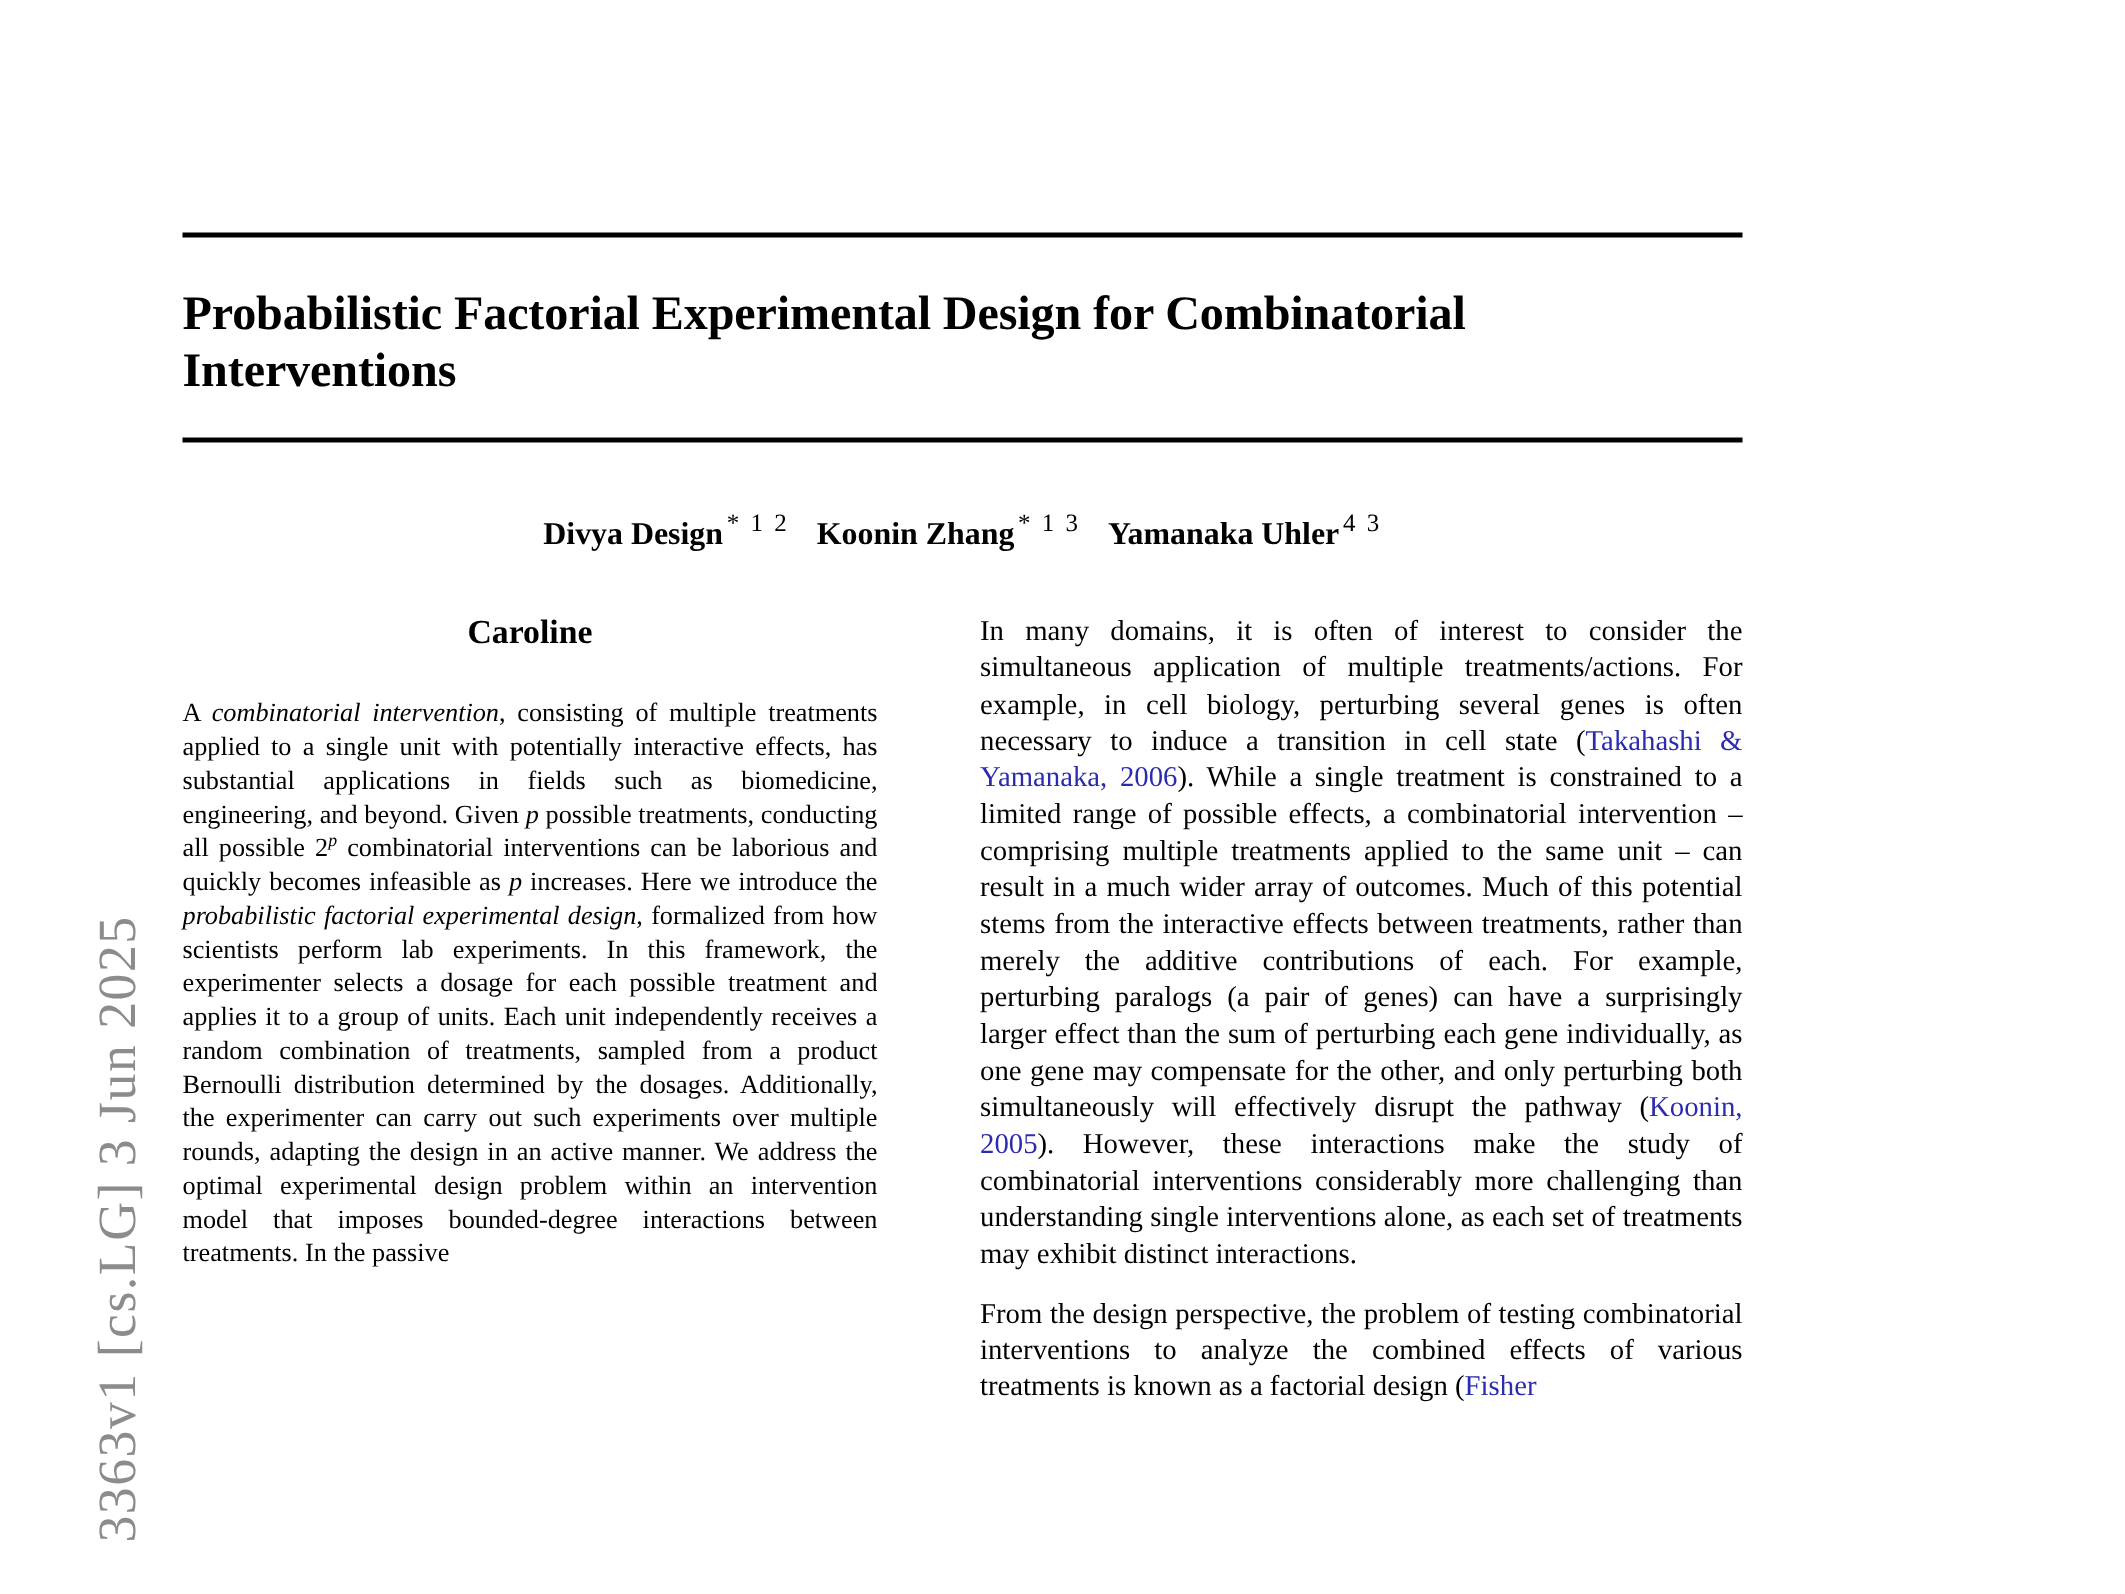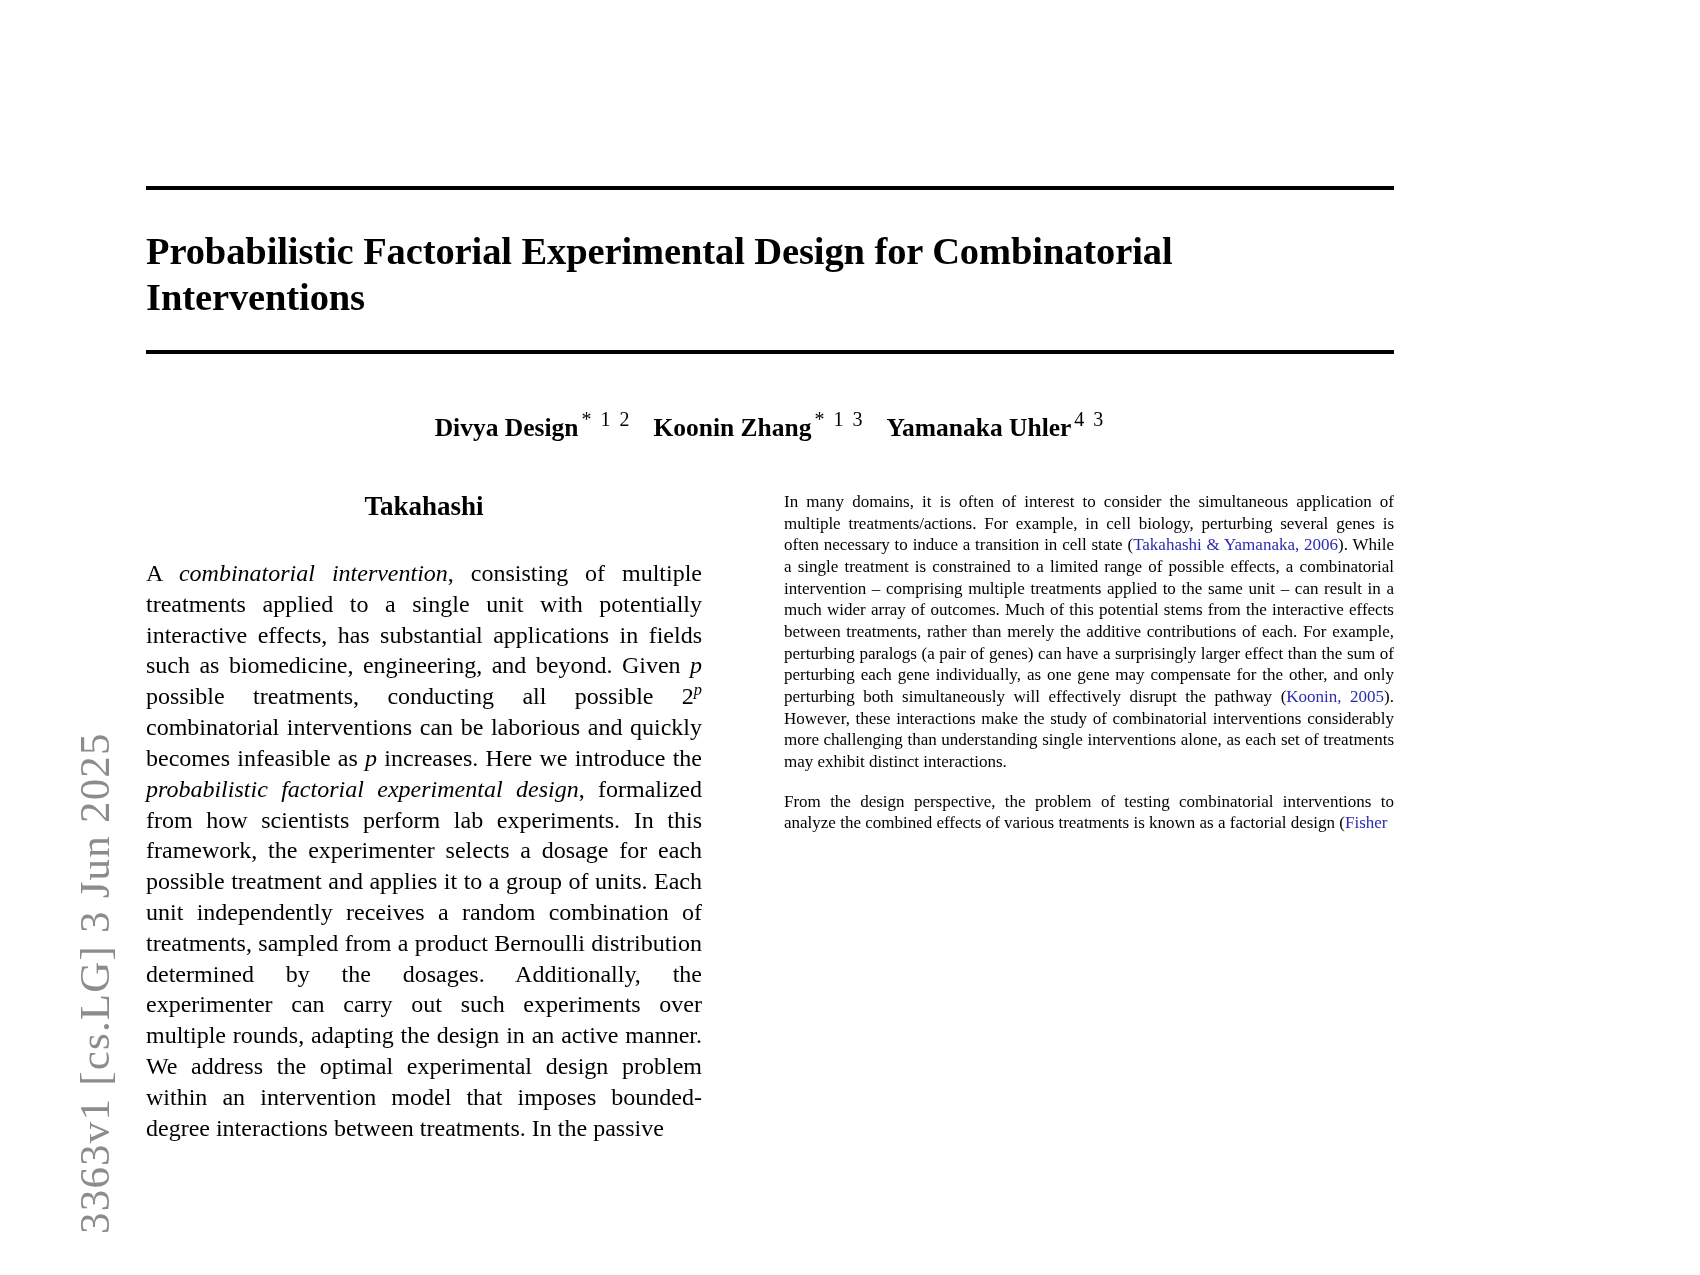--- a/index.html
+++ b/index.html
@@ -108,31 +108,31 @@
     margin: 0 0 36px 0;
   }
   .heading-left {
     text-align: left;
     font-size: 27px;
     font-weight: bold;
     margin: 0 0 22px 0;
   }
 
   .body-text {
-    font-size: 17px;
+    font-size: 23px;
     line-height: 1.275;
     text-align: justify;
     text-justify: inter-word;
     hyphens: manual;
     margin: 0;
   }
   .body-text + .body-text { margin-top: 18px; }
 
   #abstract-body {
-    font-size: 24px;
+    font-size: 21px;
     line-height: 1.285;
   }
 
   i, .it { font-style: italic; }
   .mathvar {
     font-style: italic;
     font-family: "Liberation Serif", "DejaVu Serif", serif;
   }
   sup.pw {
     font-style: italic;
@@ -164,21 +164,21 @@
 
     <div class="rule"></div>
 
     <div id="authors">
       <span class="author"><span class="author-name">Divya Design</span><span class="author-marks">* 1 2</span></span><span class="author"><span class="author-name">Koonin Zhang</span><span class="author-marks">* 1 3</span></span><span class="author"><span class="author-name">Yamanaka Uhler</span><span class="author-marks">4 3</span></span>
     </div>
 
     <div id="columns">
 
       <div id="col-left">
-        <div class="heading-centered">Takahashi</div>
+        <div class="heading-centered">Caroline</div>
         <p class="body-text" id="abstract-body"><span>A </span><i>combinatorial intervention</i><span>, consisting of multiple treatments applied to a single unit with potentially interactive effects, has substantial applications in fields such as biomedicine, engineering, and beyond. Given </span><span class="mathvar">p</span><span> possible treatments, conducting all possible 2</span><sup class="pw">p</sup><span> combinatorial interventions can be laborious and quickly becomes infeasible as </span><span class="mathvar">p</span><span> increases. Here we introduce the </span><i>probabilistic factorial experimental design</i><span>, formalized from how scientists perform lab experiments. In this framework, the experimenter selects a dosage for each possible treatment and applies it to a group of units. Each unit independently receives a random combination of treatments, sampled from a product Bernoulli distribution determined by the dosages. Additionally, the experimenter can carry out such experiments over multiple rounds, adapting the design in an active manner. We address the optimal experimental design problem within an intervention model that imposes bounded-degree interactions between treatments. In the passive</span></p>
       </div>
 
       <div id="col-right">
 
         <p class="body-text"><span>In many domains, it is often of interest to consider the simultaneous application of multiple treatments/actions. For example, in cell biology, perturbing several genes is often necessary to induce a transition in cell state (</span><a class="cite" href="#">Takahashi &amp; Yamanaka, 2006</a><span>). While a single treatment is constrained to a limited range of possible effects, a combinatorial intervention – comprising multiple treatments applied to the same unit – can result in a much wider array of outcomes. Much of this potential stems from the interactive effects between treatments, rather than merely the additive contributions of each. For example, perturbing paralogs (a pair of genes) can have a surprisingly larger effect than the sum of perturbing each gene individually, as one gene may compensate for the other, and only perturbing both simultaneously will effectively disrupt the pathway (</span><a class="cite" href="#">Koonin, 2005</a><span>). However, these interactions make the study of combinatorial interventions considerably more challenging than understanding single interventions alone, as each set of treatments may exhibit distinct interactions.</span></p>
 
         <p class="body-text"><span>From the design perspective, the problem of testing combinatorial interventions to analyze the combined effects of various treatments is known as a factorial design (</span><a class="cite" href="#">Fisher</a></p>
       </div>
 

